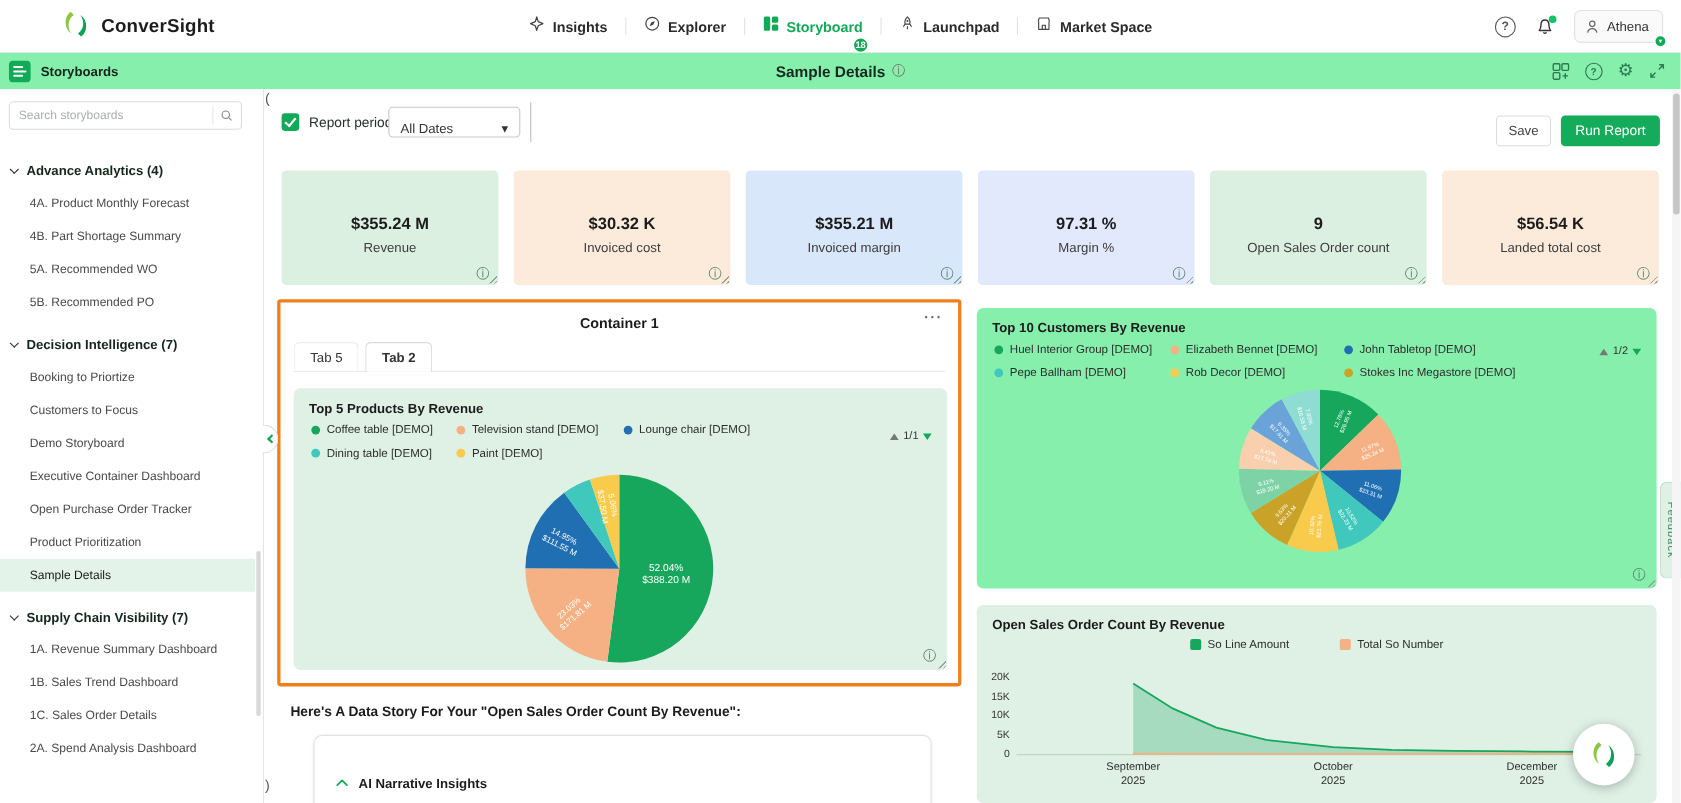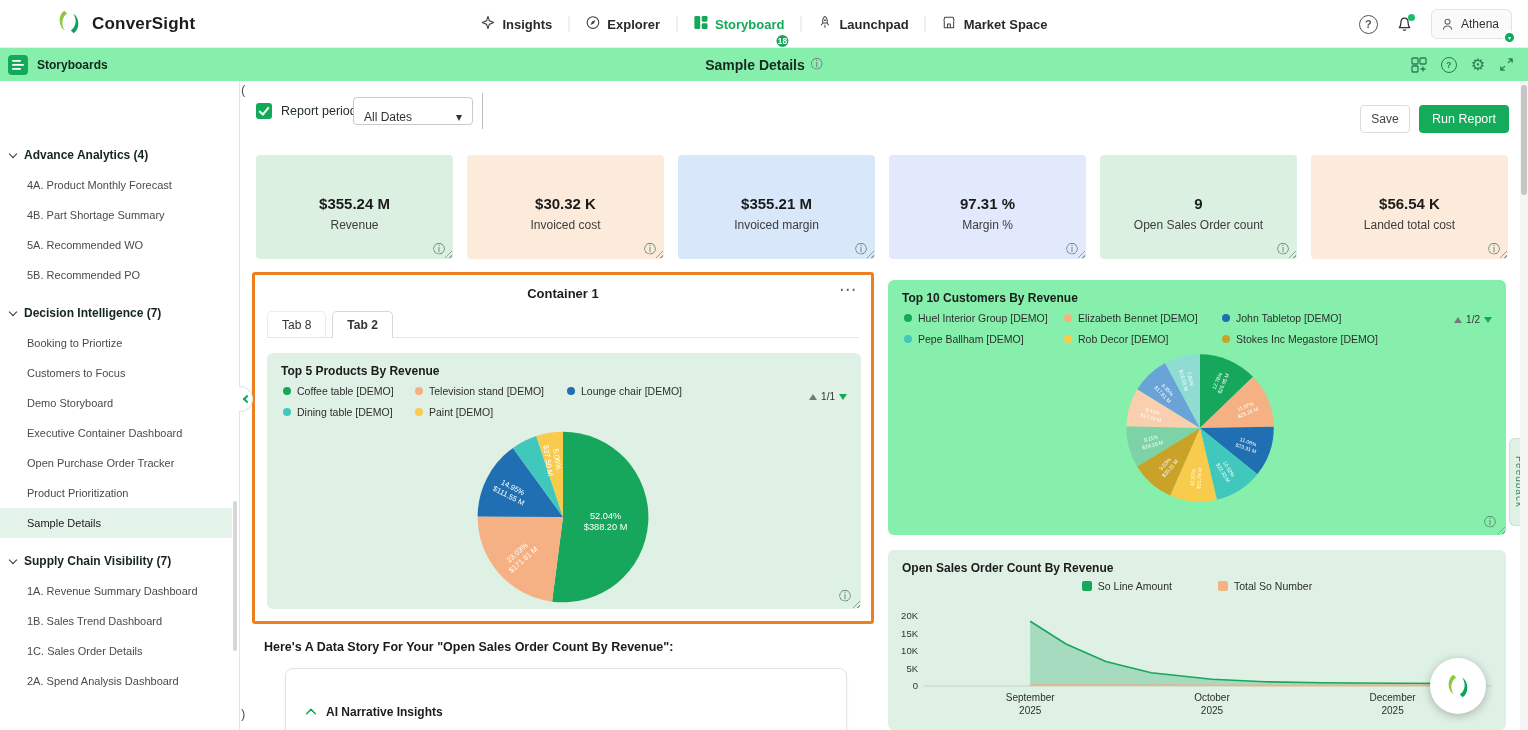--- a/index.html
+++ b/index.html
@@ -229,20 +229,29 @@
       <span class="gear-glyph">⚙</span>
       <span class="sub-ic">
         <svg width="15" height="15" viewBox="0 0 16 16">
             <path d="M14 2 L10 6 M14 2 H10.5 M14 2 V5.5 M2 14 L6 10 M2 14 H5.5 M2 14 V10.5" fill="none" stroke="#2d7a50" stroke-width="1.4" stroke-linecap="round"></path>
           </svg>
       </span>
     </div>
   </div>
 
   <aside id="sidebar">
+    <div class="search-box">
+      <input type="text" placeholder="Search storyboards" style="">
+      <span class="search-ic">
+        <svg width="12" height="12" viewBox="0 0 16 16">
+            <circle cx="7" cy="7" r="4.5" fill="none" stroke="#888" stroke-width="1.4"></circle>
+            <path d="M10.5 10.5 L14 14" stroke="#888" stroke-width="1.4"></path>
+          </svg>
+      </span>
+    </div>
     <div id="tree">
         <div class="tree-section first">
           <span class="chev"></span>
           <span>Advance Analytics (4)</span>
         </div>
         <div class="tree-item">4A. Product Monthly Forecast</div>
         <div class="tree-item">4B. Part Shortage Summary</div>
         <div class="tree-item">5A. Recommended WO</div>
         <div class="tree-item">5B. Recommended PO</div>
         <div class="tree-section">
@@ -322,21 +331,21 @@
         <span class="grip"></span>
       </div>
     </div>
 
   <section id="container1" style="border-color: rgb(238, 127, 29);">
     <div class="c1-head">
       <span class="c1-title">Container 1</span>
       <span class="c1-menu">⋯</span>
     </div>
     <div class="tabs">
-      <div class="tab">Tab 8</div>
+      <div class="tab">Tab 5</div>
       <div class="tab active">Tab 2</div>
     </div>
     <div class="chart-panel" id="panel-top5" style="background: rgb(223, 240, 229);">
       <div class="chart-title">Top 5 Products By Revenue</div>
       <div class="lg-grid" id="legend-top5">
           <span class="lg-item">
             <span class="lg-dot" style="background: rgb(22, 167, 92);"></span>
             <span class="lg-tx">Coffee table [DEMO]</span>
           </span>
           <span class="lg-item">

